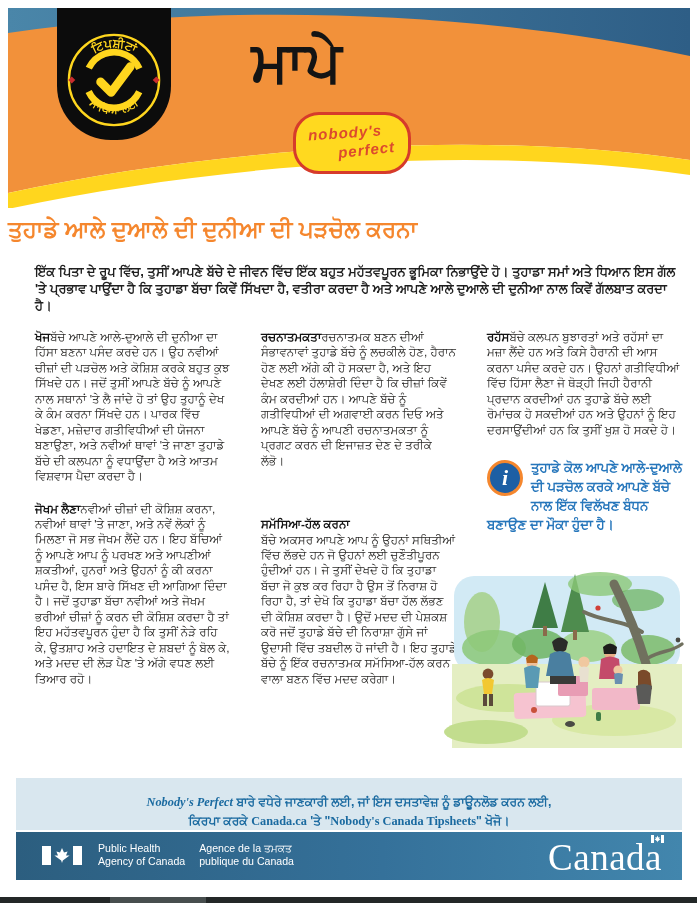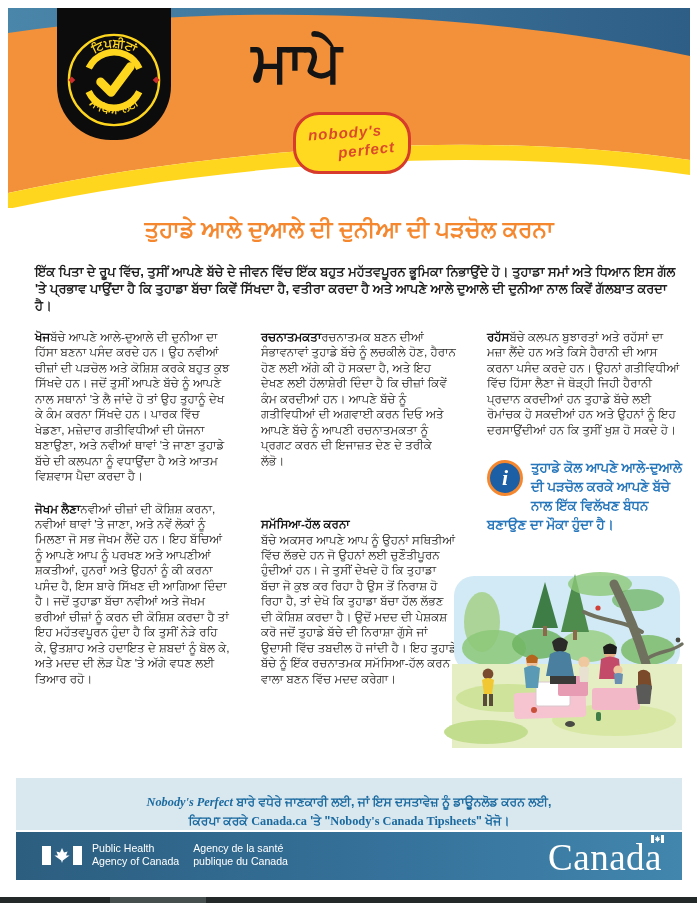--- a/index.html
+++ b/index.html
@@ -17,21 +17,21 @@
   .badge svg{position:absolute;left:9px;top:24px;}
   .page-title{position:absolute;left:0;top:26px;width:578px;text-align:center;
       font-size:56px;font-weight:bold;color:#141414;letter-spacing:1px;line-height:1;}
   .brand-pill{position:absolute;left:285px;top:104px;width:112px;height:56px;background:#ffd91f;
       border:3px solid #d63b2b;border-radius:26px;color:#dc4a2e;
       font-size:15px;font-weight:bold;font-style:italic;}
   .brand-pill .l1{position:absolute;left:12px;top:9px;transform:rotate(-4deg);letter-spacing:1px;}
   .brand-pill .l2{position:absolute;left:42px;top:26px;transform:rotate(-6deg);letter-spacing:1px;}
 
   
-  .main-title{position:absolute;left:0;top:208px;width:682px;text-align:center;
+  .main-title{position:absolute;left:0;top:208px;width:682px;
       font-size:23px;font-weight:bold;color:#f5872e;}
   .intro{position:absolute;left:27px;top:256px;width:648px;
       font-size:13px;font-weight:bold;color:#1f1f1f;line-height:1.3;}
   .cols{position:absolute;left:27px;top:322px;width:648px;display:flex;gap:30px;}
   .col{flex:1;}
   .sec{margin:0 0 17px 0;font-size:11.8px;line-height:1.31;color:#2b2a28;}
   .sec b{color:#111;}
   .sec .blockhead{display:block;font-weight:bold;color:#111;margin-top:48px;}
 
   
@@ -43,21 +43,21 @@
   .illustration{position:absolute;left:434px;top:562px;width:248px;height:192px;}
 
   
   .note-band{position:absolute;left:8px;top:770px;width:666px;height:52px;background:#d9e7ef;
       color:#1a6aa0;text-align:center;font-size:12.3px;font-weight:bold;line-height:1.5;
       display:flex;flex-direction:column;justify-content:flex-end;}
   .note-band .serif{font-family:"Liberation Serif",serif;}
   .note-band .it{font-style:italic;}
   .gov-bar{position:absolute;left:8px;top:824px;width:666px;height:48px;
       background:linear-gradient(90deg,#2c5e7f 0%,#35719a 55%,#4286ad 100%);color:#fff;}
-  .fip{position:absolute;left:26px;top:10px;display:flex;align-items:center;gap:10px;}
+  .fip{position:absolute;left:26px;top:10px;display:flex;align-items:center;gap:16px;}
   .fip .dept{display:flex;gap:14px;font-size:10.6px;line-height:1.25;}
   .wordmark{position:absolute;right:20px;top:4px;font-family:"Liberation Serif",serif;
       font-size:37px;color:#fff;letter-spacing:.5px;}
   .wordmark .flagtip{position:absolute;right:-2px;top:-1px;}
   .bottom-strip{position:absolute;left:0;top:897px;width:697px;height:6px;background:#232828;}
   .bottom-strip .seg{position:absolute;left:110px;top:0;width:96px;height:6px;background:#474e4e;}
 </style>
 </head>
 <body>
 
@@ -191,21 +191,21 @@
         <rect x="0" y="0" width="9" height="19" fill="#fff"></rect>
         <rect x="31" y="0" width="9" height="19" fill="#fff"></rect>
         <path d="M20,2 L22,6.4 L25.6,5.4 L24,9.4 L27.6,9.4 L20.8,14.6 L20,17 L19.2,14.6 L12.4,9.4 L16,9.4 L14.4,5.4 L18,6.4 Z" fill="#fff"></path>
       </svg>
       <div class="dept">
         <div>
           <div>Public Health</div>
           <div>Agency of Canada</div>
         </div>
         <div>
-          <div>Agency de la santé</div>
+          <div>Agence de la ਤਮਕਤ</div>
           <div>publique du Canada</div>
         </div>
       </div>
     </div>
     <div class="wordmark">
       <span>Canada</span>
       <svg class="flagtip" width="13" height="8" viewBox="0 0 13 8">
         <rect x="0" y="0" width="3" height="8" fill="#fff"></rect>
         <rect x="10" y="0" width="3" height="8" fill="#fff"></rect>
         <path d="M6.5,0.6 L7.3,2.6 L8.8,2.2 L8.1,4 L9.6,4 L6.9,6.2 L6.5,7.4 L6.1,6.2 L3.4,4 L4.9,4 L4.2,2.2 L5.7,2.6 Z" fill="#fff"></path>

